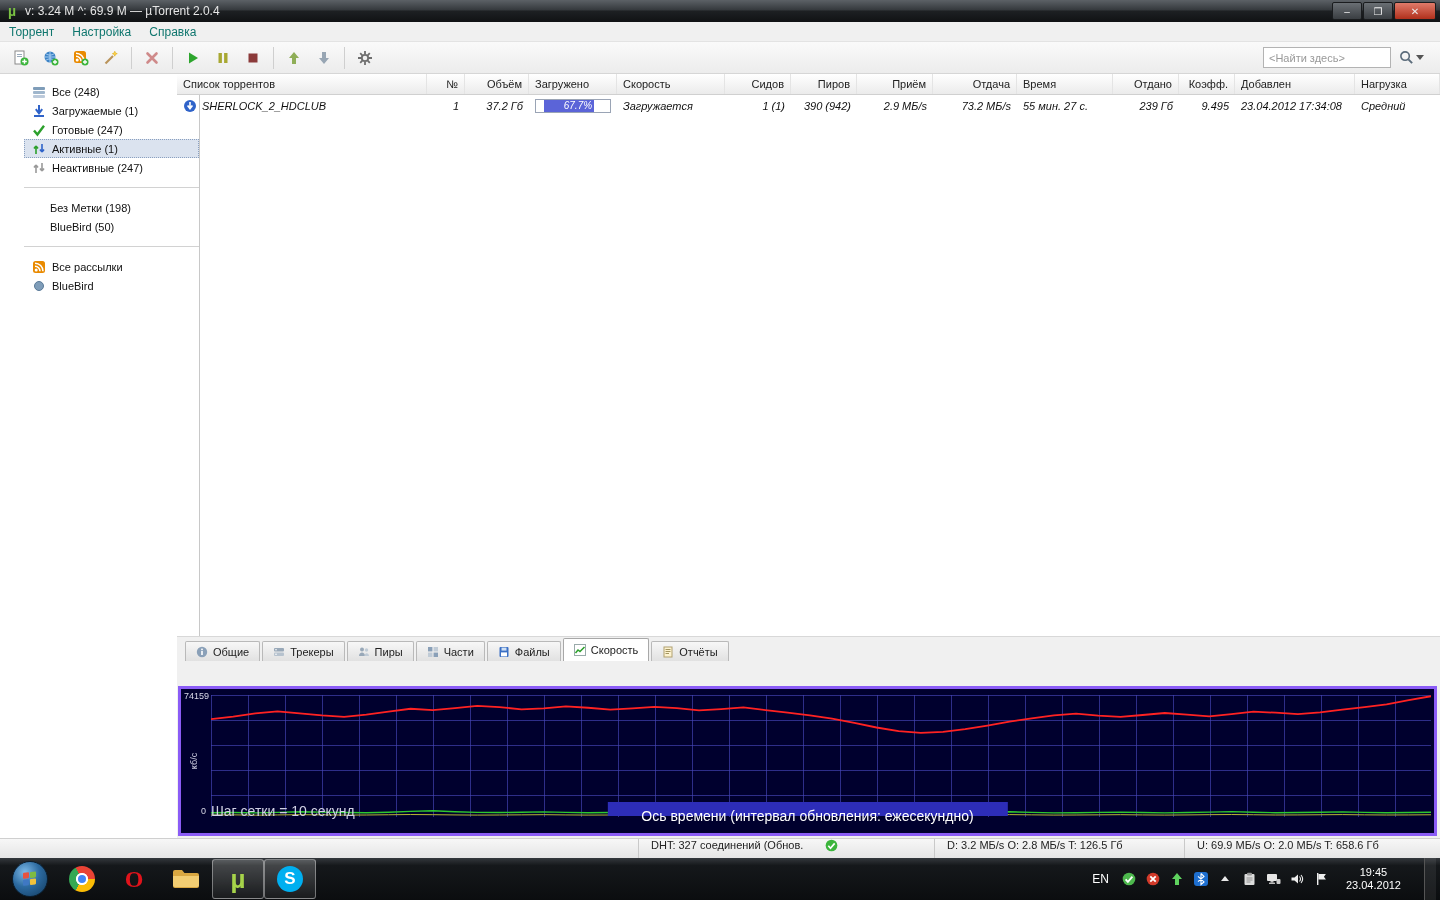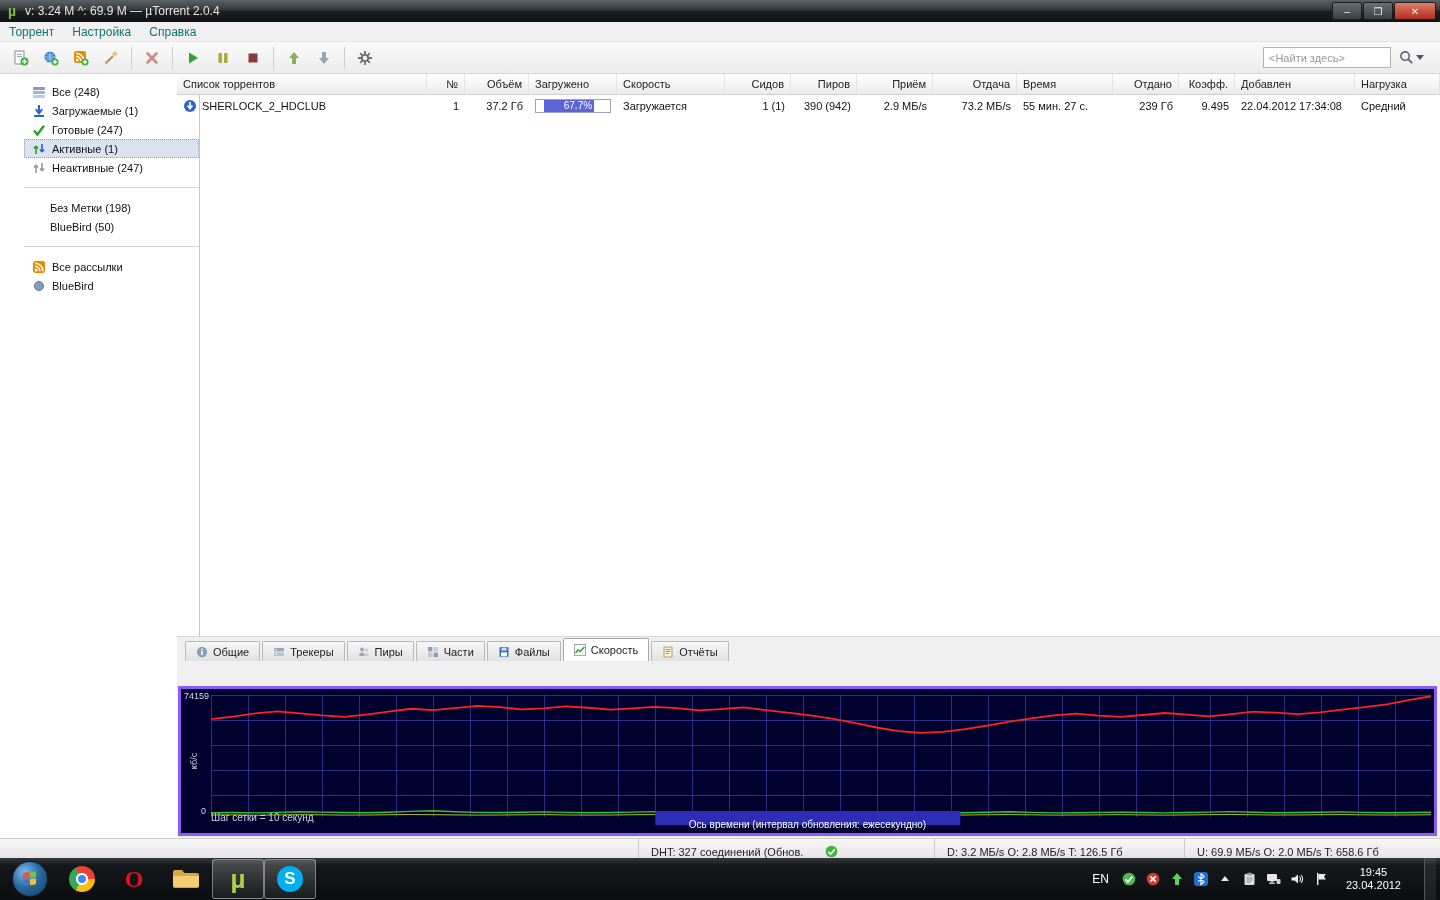--- a/index.html
+++ b/index.html
@@ -43,21 +43,21 @@
   .side-item.selected { background:#dbe3ef; outline:1px dotted #8aa0c0; outline-offset:-1px; }
   .side-item .ico14 { width:14px; height:14px; flex:0 0 14px; }
   .side-sep { height:1px; background:#d2d2d2; margin:10px 0; }
 
   .mainpane { position:absolute; left:177px; top:0; right:0; bottom:0; }
 
   
   .list-header { display:flex; height:21px; background:linear-gradient(#ffffff,#ebebeb);
     border-bottom:1px solid #d0d0d0; font-size:11px; color:#222; }
   .hcell { display:flex; align-items:center; padding:0 6px; border-right:1px solid #e4e4e4; overflow:hidden; white-space:nowrap; }
-  .list-row { display:flex; height:21px; align-items:center; font-size:11px; color:#111; }
+  .list-row { display:flex; height:21px; align-items:center; font-size:11px; color:#111;font-style:italic; }
   .cell { display:flex; align-items:center; padding:0 6px; overflow:hidden; white-space:nowrap; }
   .ar { justify-content:flex-end; }
   .c0 { width:250px; } .c1 { width:38px; } .c2 { width:64px; } .c3 { width:88px; }
   .c4 { width:108px; } .c5 { width:66px; } .c6 { width:66px; } .c7 { width:76px; }
   .c8 { width:84px; } .c9 { width:96px; } .c10 { width:66px; } .c11 { width:56px; }
   .c12 { width:120px; } .c13 { flex:1; }
   .pbar { width:78px; height:14px; border:1px solid #9aa4b5; background:#fff; overflow:hidden; }
   .pfill { height:100%; background:#5b64d8; color:#fff; font-size:10px; line-height:12px;
     display:flex; align-items:center; justify-content:flex-end; padding-right:2px; }
   .t-ico { width:14px; height:14px; margin-right:5px; flex:0 0 14px; }
@@ -81,31 +81,31 @@
   .plot { position:absolute; left:30px; right:3px; top:6px; bottom:16px;
     background-color:#00002e;
     background-image:
       repeating-linear-gradient(to right, rgba(70,70,185,.65) 0, rgba(70,70,185,.65) 1px, transparent 1px, transparent 37px),
       repeating-linear-gradient(to bottom, rgba(70,70,185,.65) 0, rgba(70,70,185,.65) 1px, transparent 1px, transparent 25px); }
   .plot svg { position:absolute; inset:0; width:100%; height:100%; }
   .ymax { position:absolute; top:2px; left:3px; font-size:9px; color:#d8d8e8; }
   .yzero { position:absolute; bottom:17px; left:20px; font-size:9px; color:#d8d8e8; }
   .ylab { position:absolute; left:8px; top:50%; transform:translateY(-50%) rotate(180deg); writing-mode:vertical-rl;
     font-size:9px; color:#c8c8dc; }
-  .gfooter { position:absolute; left:0; right:0; bottom:8px; height:14px; font-size:10px; color:#d0d0e4; }
+  .gfooter { position:absolute; left:0; right:0; bottom:17px; height:14px; font-size:14px; color:#d0d0e4; }
   .gfooter .fl { position:absolute; left:30px; top:1px; }
   .gfooter .fc { position:absolute; left:50%; top:0; transform:translateX(-50%);
     background:#2d2db8; color:#fff; padding:7px 34px; height:14px; line-height:14px; }
 
   
   .statusbar { position:absolute; bottom:42px; left:0; right:0; height:20px;
     background:linear-gradient(#f7f7f7,#e5e5e5); border-top:1px solid #cfcfcf;
     display:flex; align-items:center; font-size:11px; color:#222; }
   .sb-spacer { flex:1; }
-  .sb-seg { height:100%; display:flex; align-items:flex-end; gap:22px; padding:0 12px; border-left:1px solid #c9c9c9; white-space:nowrap; }
+  .sb-seg { height:100%; display:flex; align-items:flex-start; gap:22px; padding:0 12px; border-left:1px solid #c9c9c9; white-space:nowrap; }
   .sb-dht { width:296px; } .sb-down { width:250px; } .sb-up { width:256px; }
 
   
   .taskbar { position:absolute; bottom:0; left:0; right:0; height:42px;
     background:linear-gradient(180deg,#34383d 0%,#15181b 18%,#0b0d0f 100%);
     display:flex; align-items:center; padding-left:4px; }
   .start-orb { width:36px; height:36px; border-radius:50%; margin:0 8px;
     background:radial-gradient(circle at 35% 30%, #7db9e8 0%, #2c6aa0 45%, #123a5c 100%);
     border:1px solid #0a1e30; display:flex; align-items:center; justify-content:center; }
   .flag { width:14px; height:14px; display:grid; grid-template-columns:6px 6px; grid-template-rows:6px 6px; gap:1px; transform:skewY(-6deg); }
@@ -340,21 +340,21 @@
         </div>
       </div>
       <div class="cell c4">Загружается</div>
       <div class="cell c5 ar">1 (1)</div>
       <div class="cell c6 ar">390 (942)</div>
       <div class="cell c7 ar">2.9 МБ/s</div>
       <div class="cell c8 ar">73.2 МБ/s</div>
       <div class="cell c9">55 мин. 27 с.</div>
       <div class="cell c10 ar">239 Гб</div>
       <div class="cell c11 ar">9.495</div>
-      <div class="cell c12">22.04.2012 17:34:08</div>
+      <div class="cell c12">23.04.2012 17:34:08</div>
       <div class="cell c13">Средний</div>
     </div>
 
     <div class="detail">
       <div class="tabsrow">
         <div class="tab">
           <svg class="ico12" viewBox="0 0 12 12">
               <circle cx="6" cy="6" r="5.2" fill="#8aa0b8"></circle>
               <rect x="5.2" y="5" width="1.6" height="4" fill="#fff"></rect>
               <rect x="5.2" y="2.6" width="1.6" height="1.6" fill="#fff"></rect>

